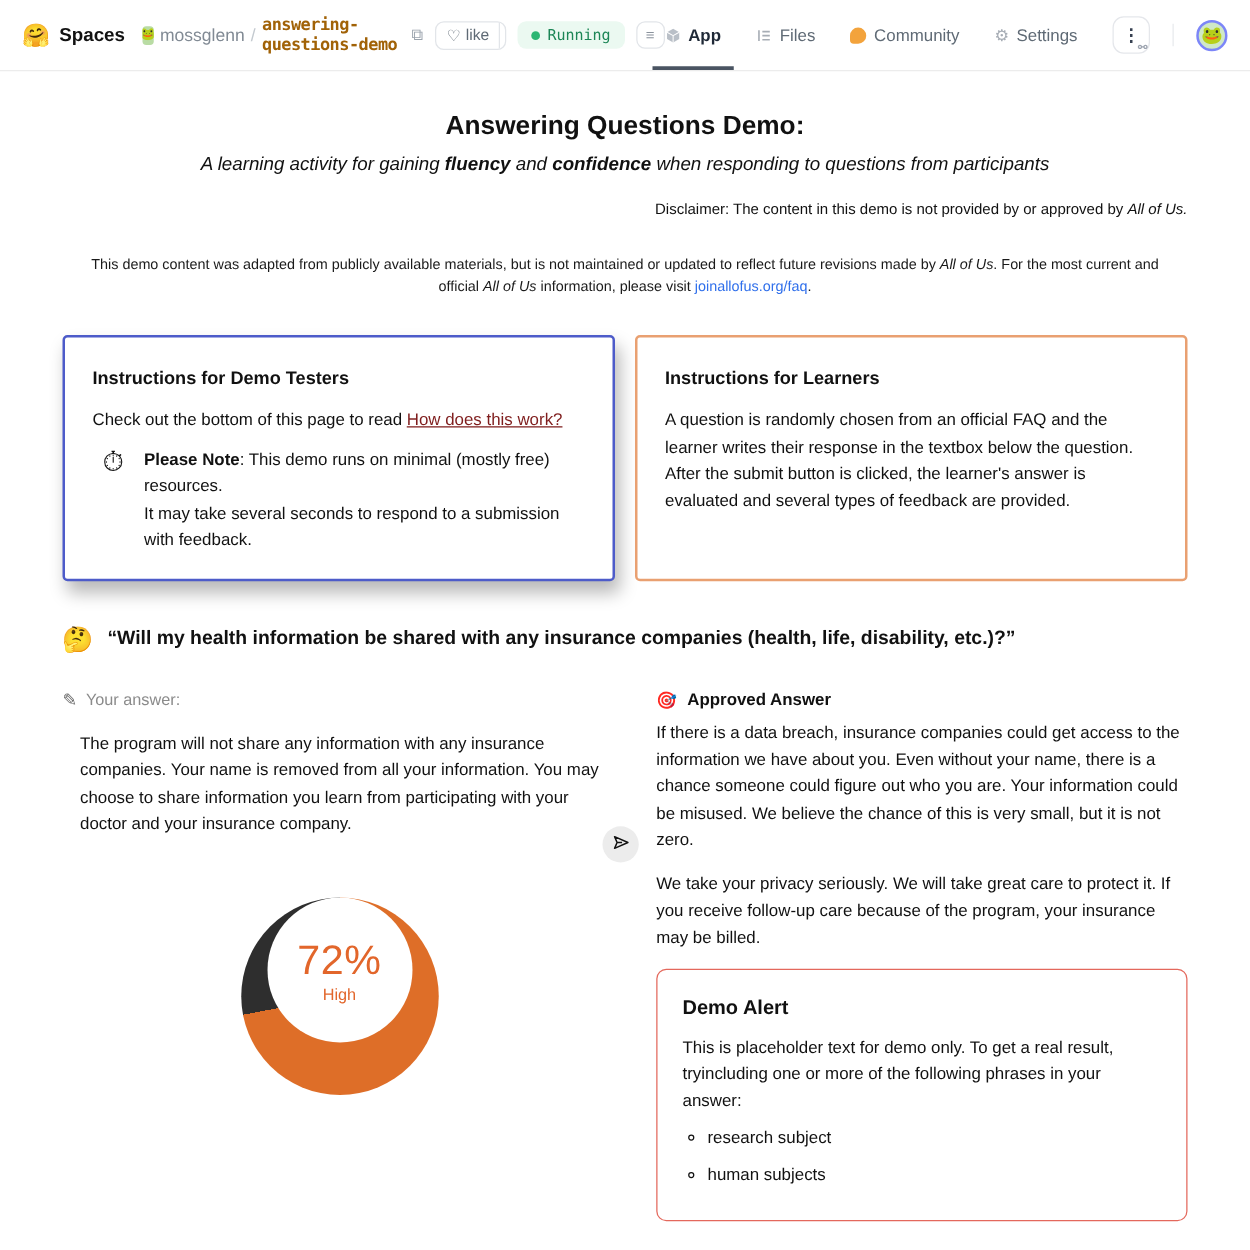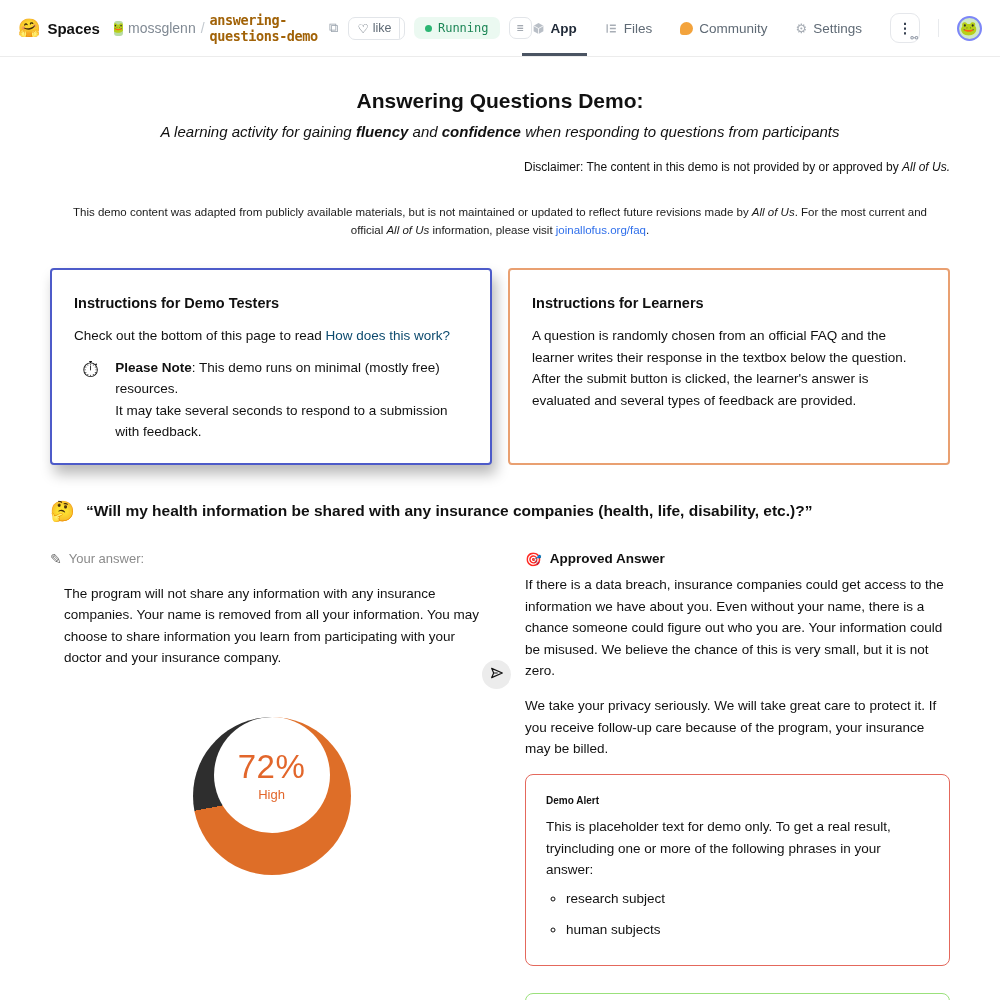--- a/index.html
+++ b/index.html
@@ -41,21 +41,21 @@
     display:flex;align-items:center;justify-content:center;font-size:14px;cursor:pointer;overflow:hidden;}
 
   
   .page{width:900px;margin:0 auto;padding:32px 0 30px;}
   .title{text-align:center;font-size:21px;font-weight:700;margin-bottom:10px;}
   .subtitle{text-align:center;font-style:italic;font-size:15px;margin-bottom:20px;}
   .subtitle b{font-weight:700;}
   .disclaimer{text-align:right;font-weight:400;font-size:12px;margin-bottom:29px;}
   .adapted{text-align:center;font-size:11.5px;line-height:1.6;margin:0 auto 28px;max-width:880px;color:#1a1a1a;}
   .link-blue{color:#2f6feb;cursor:pointer;text-decoration:none;}
-  .link-underline{color:#0c4a6e;cursor:pointer;}
+  .link-underline{color:#7f1d1d;cursor:pointer;text-decoration:underline;}
 
   .boxes-row{display:flex;gap:16px;margin-bottom:34px;align-items:stretch;}
   .ibox{flex:1;padding:16px 22px 20px;font-size:13.5px;line-height:1.6;background:#fff;}
   .ibox h3{font-size:14.5px;margin:6px 0 10px;}
   .tester{border:2px solid #4d5bc9;border-radius:4px;box-shadow:4px 9px 14px rgba(0,0,0,0.28);}
   .learner{border:2px solid #e9a071;border-radius:4px;}
   .note-row{display:flex;gap:16px;margin-top:10px;align-items:flex-start;}
   .stopwatch{font-size:22px;line-height:1.2;margin-left:8px;}
 
   .question-row{display:flex;gap:11px;align-items:center;font-weight:700;font-size:15.5px;margin:6px 0 28px;}
@@ -76,21 +76,21 @@
   .donut-wrap{margin:38px auto 0;}
   .donut{width:158px;height:158px;border-radius:50%;display:flex;justify-content:center;}
   .donut-hole{width:116px;height:116px;border-radius:50%;background:#fff;display:flex;
     flex-direction:column;align-items:center;justify-content:center;gap:1px;}
   .donut-pct{color:#e2662b;font-size:33px;letter-spacing:0.5px;}
   .donut-lvl{color:#e2662b;font-size:13px;}
 
   .approved-title{display:flex;gap:8px;align-items:center;font-weight:700;font-size:13.5px;margin-bottom:7px;}
   .approved p{font-size:13.5px;line-height:1.6;margin-bottom:13px;}
   .cbox{border-radius:8px;padding:13px 20px 16px;font-size:13.5px;line-height:1.58;}
-  .cbox h4{font-size:10px;margin:5px 0 8px;}
+  .cbox h4{font-size:16px;margin:5px 0 8px;}
   .alert-box{border:1.5px solid #e4685c;margin-top:14px;}
   .alert-box ul{margin:8px 0 2px;padding-left:20px;list-style:circle;}
   .alert-box li{margin-bottom:9px;}
   .sugg-box{border:1.5px solid #9be17c;margin-top:27px;}
 </style>
 </head>
 <body>
 
 <header class="hf-header">
   <div class="hf-left">

